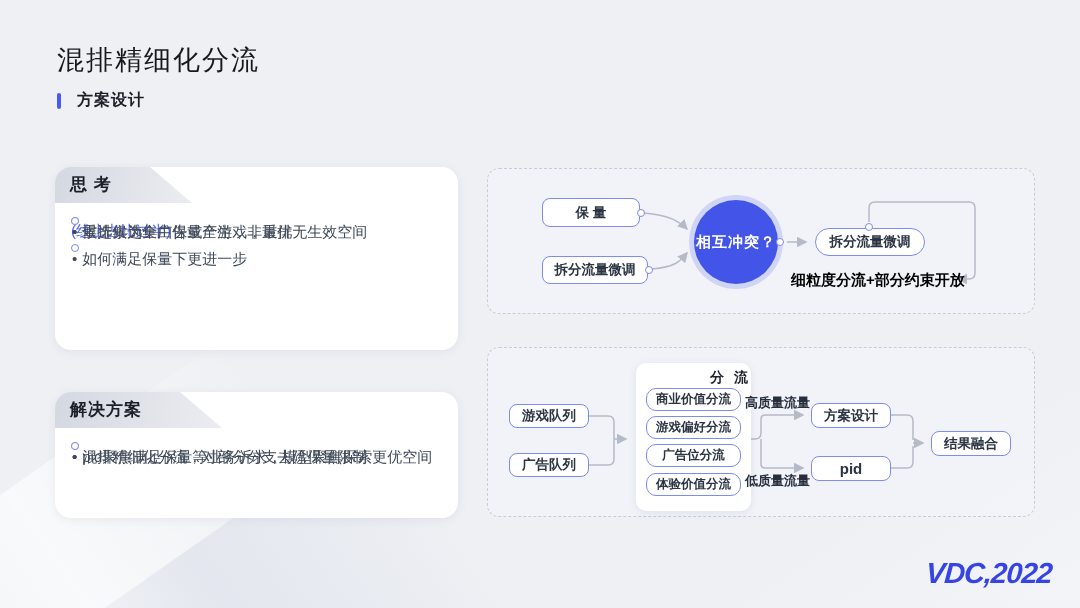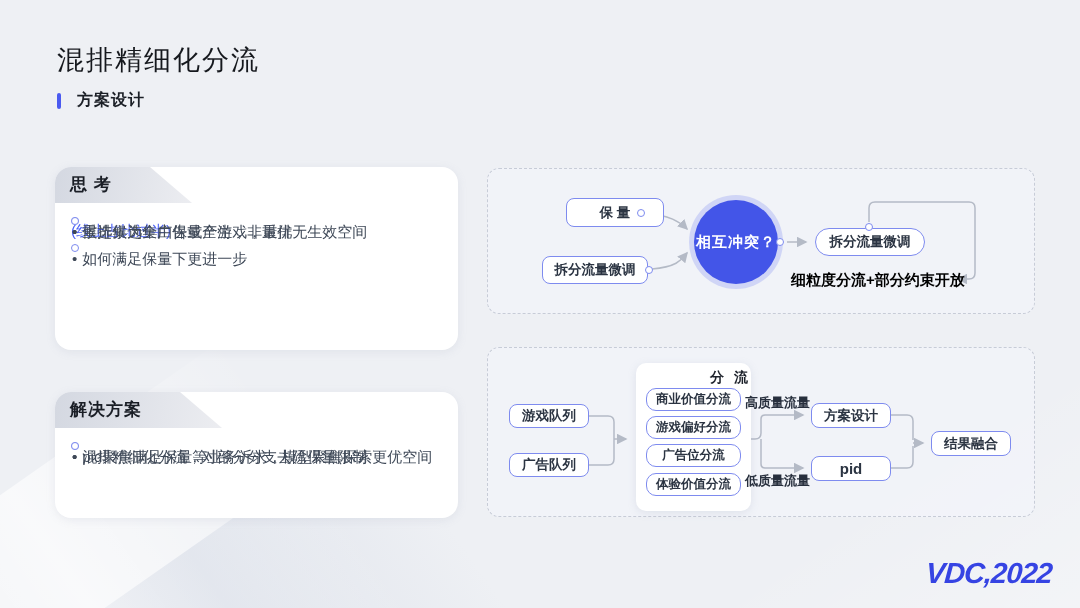--- a/index.html
+++ b/index.html
@@ -103,21 +103,21 @@
           <path d="M0,0 L7,3.5 L0,7 z" fill="#b4bac6"></path>
         </marker>
       </defs>
       <g fill="none" stroke="#b4bac6" stroke-width="1.5">
         <path d="M156,44 C182,46 192,53 199,60" marker-end="url(#ah1)"></path>
         <path d="M164,100 C190,98 194,90 199,84" marker-end="url(#ah1)"></path>
         <path d="M299,73 H318" marker-end="url(#ah1)"></path>
         <path d="M381,53 V39 Q381,33 387,33 H481 Q487,33 487,39 V104 Q487,110 481,110 H470" marker-end="url(#ah1)"></path>
       </g>
     </svg>
-    <div class="node" style="left:54px;top:29px;width:98px;height:29px;font-weight:bold;margin-left:24px;">保 量</div>
+    <div class="node" style="left:54px;top:29px;width:98px;height:29px;font-weight:bold;">保 量</div>
     <div class="node" style="left:54px;top:87px;width:106px;height:28px;">拆分流量微调</div>
     <div class="dot" style="left:149px;top:40px;"></div>
     <div class="dot" style="left:157px;top:97px;"></div>
     <div class="conflict-circle">相互冲突？</div>
     <div class="dot" style="left:288px;top:69px;"></div>
     <div class="node stadium" style="left:327px;top:59px;width:110px;height:28px;">拆分流量微调</div>
     <div class="dot" style="left:377px;top:54px;"></div>
     <div class="note-blue">细粒度分流+部分约束开放</div>
   </div>
 

